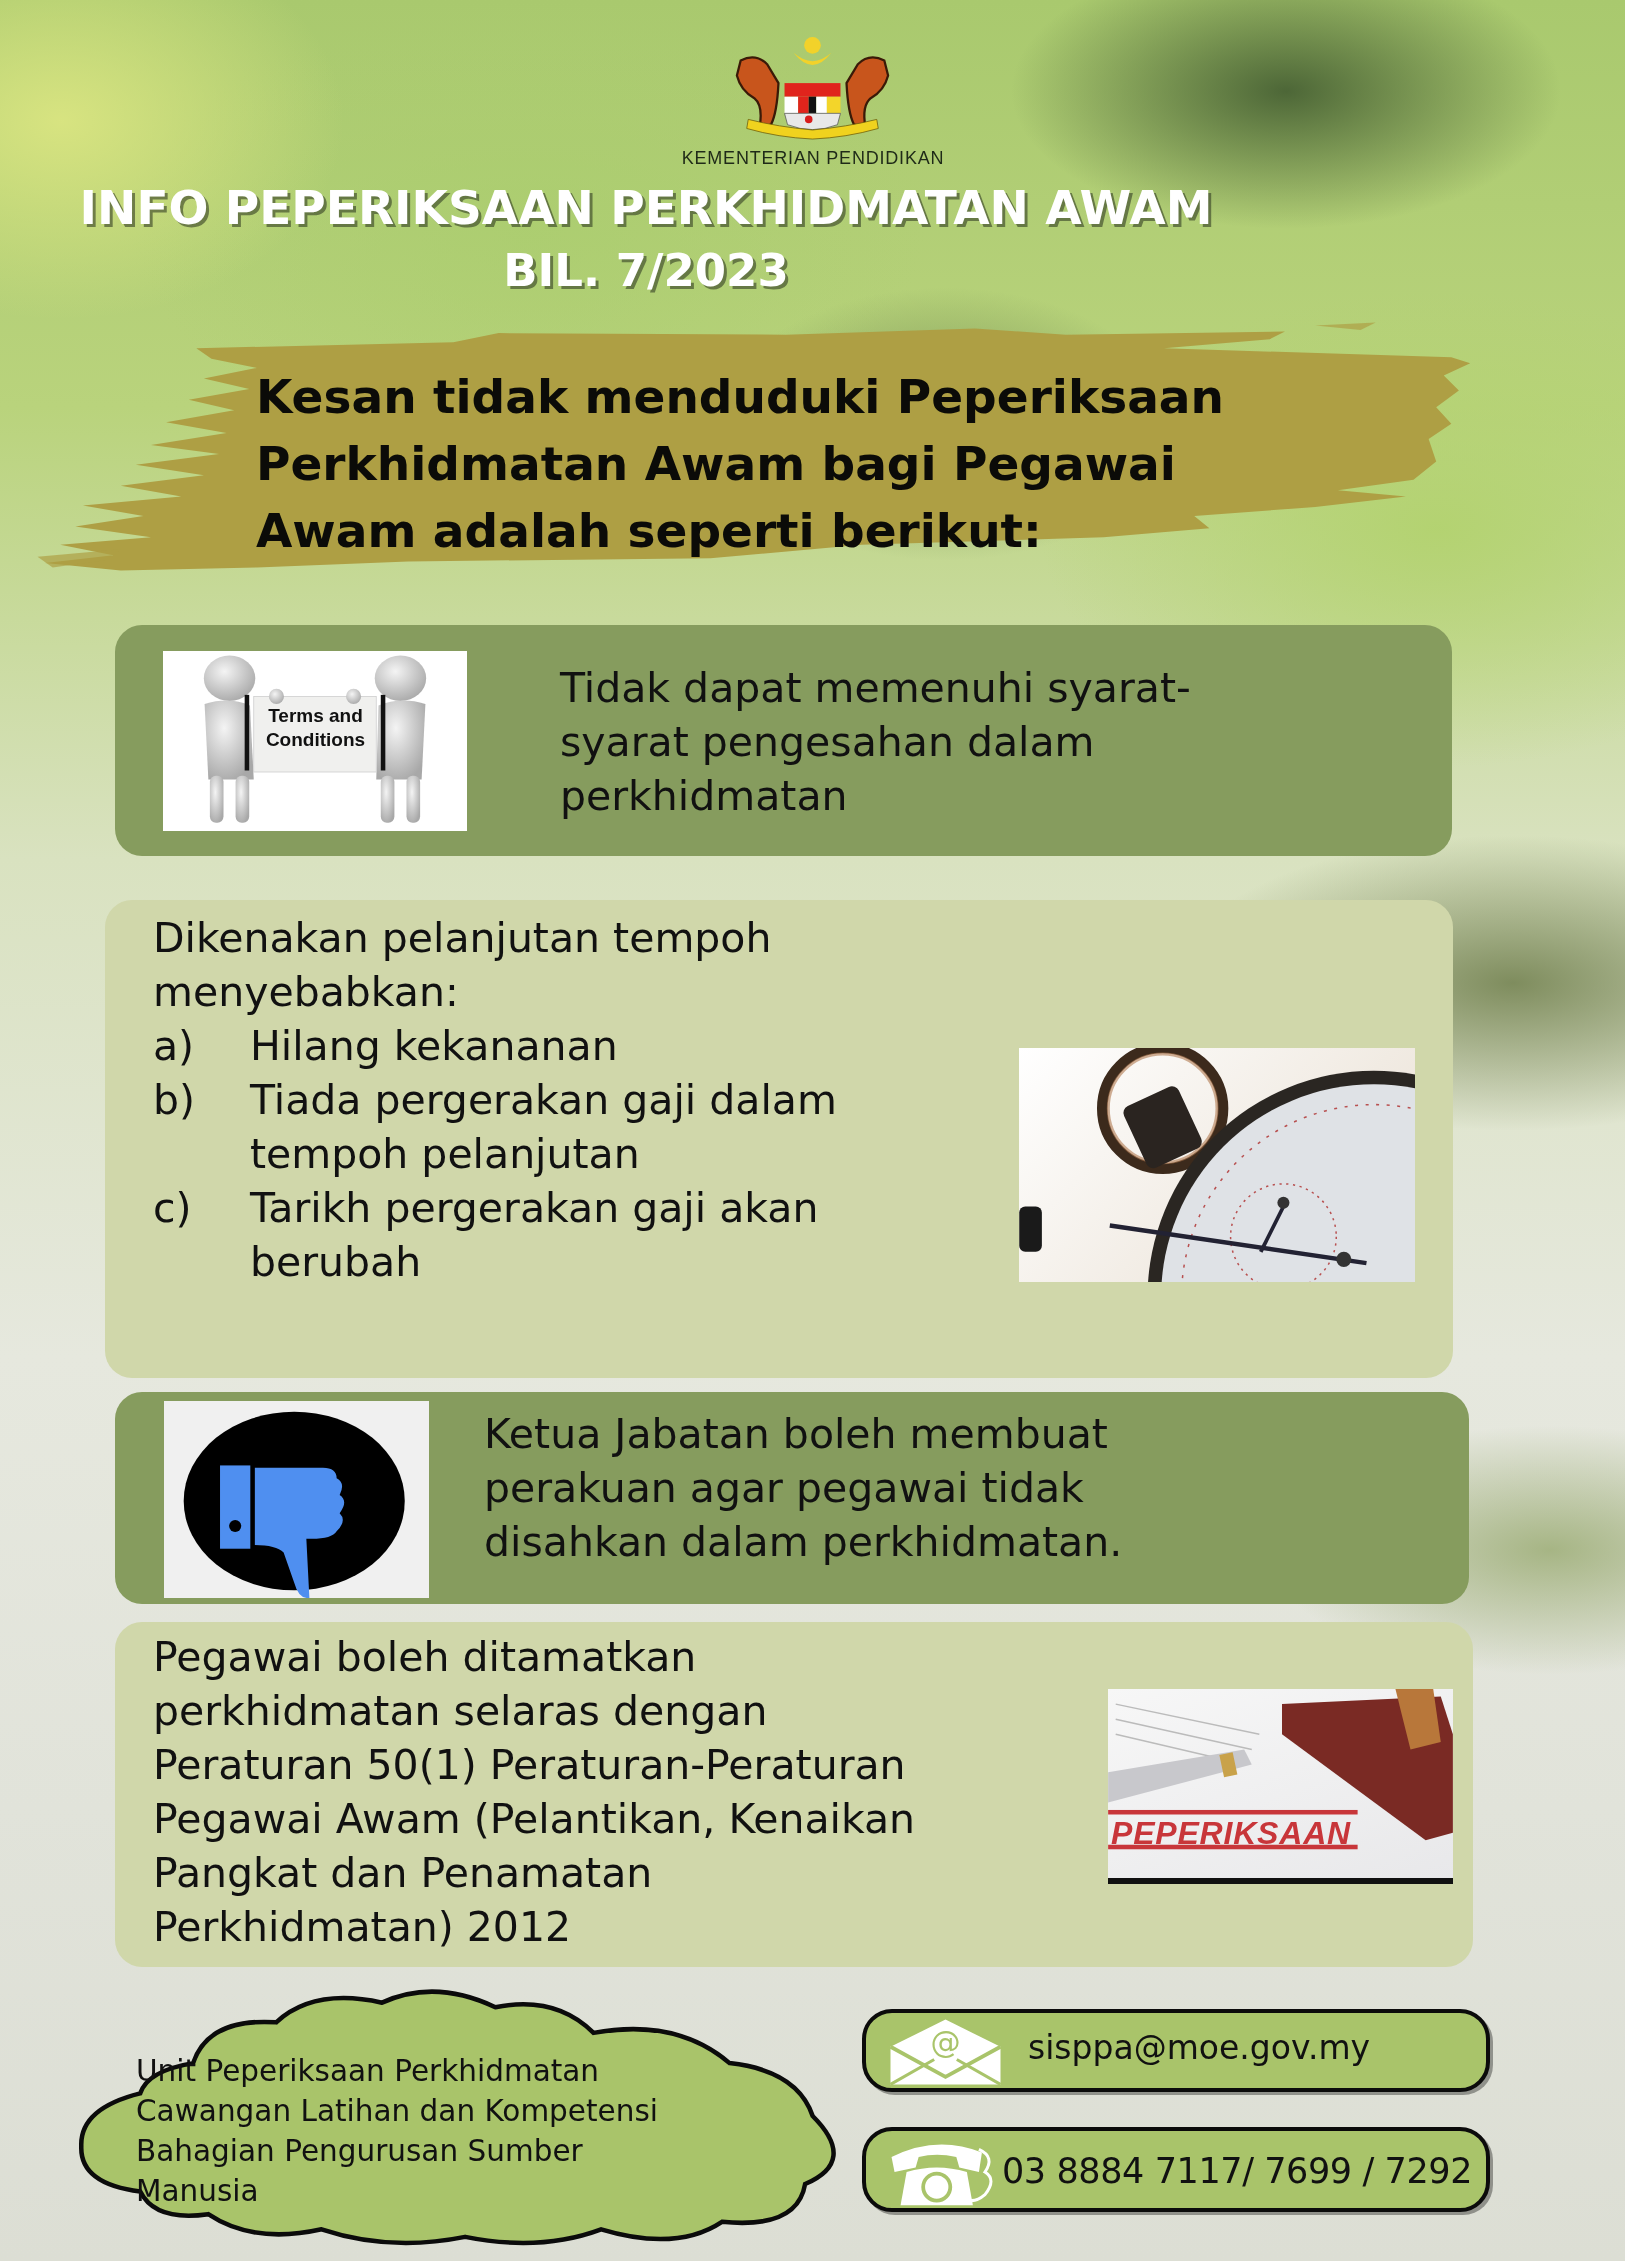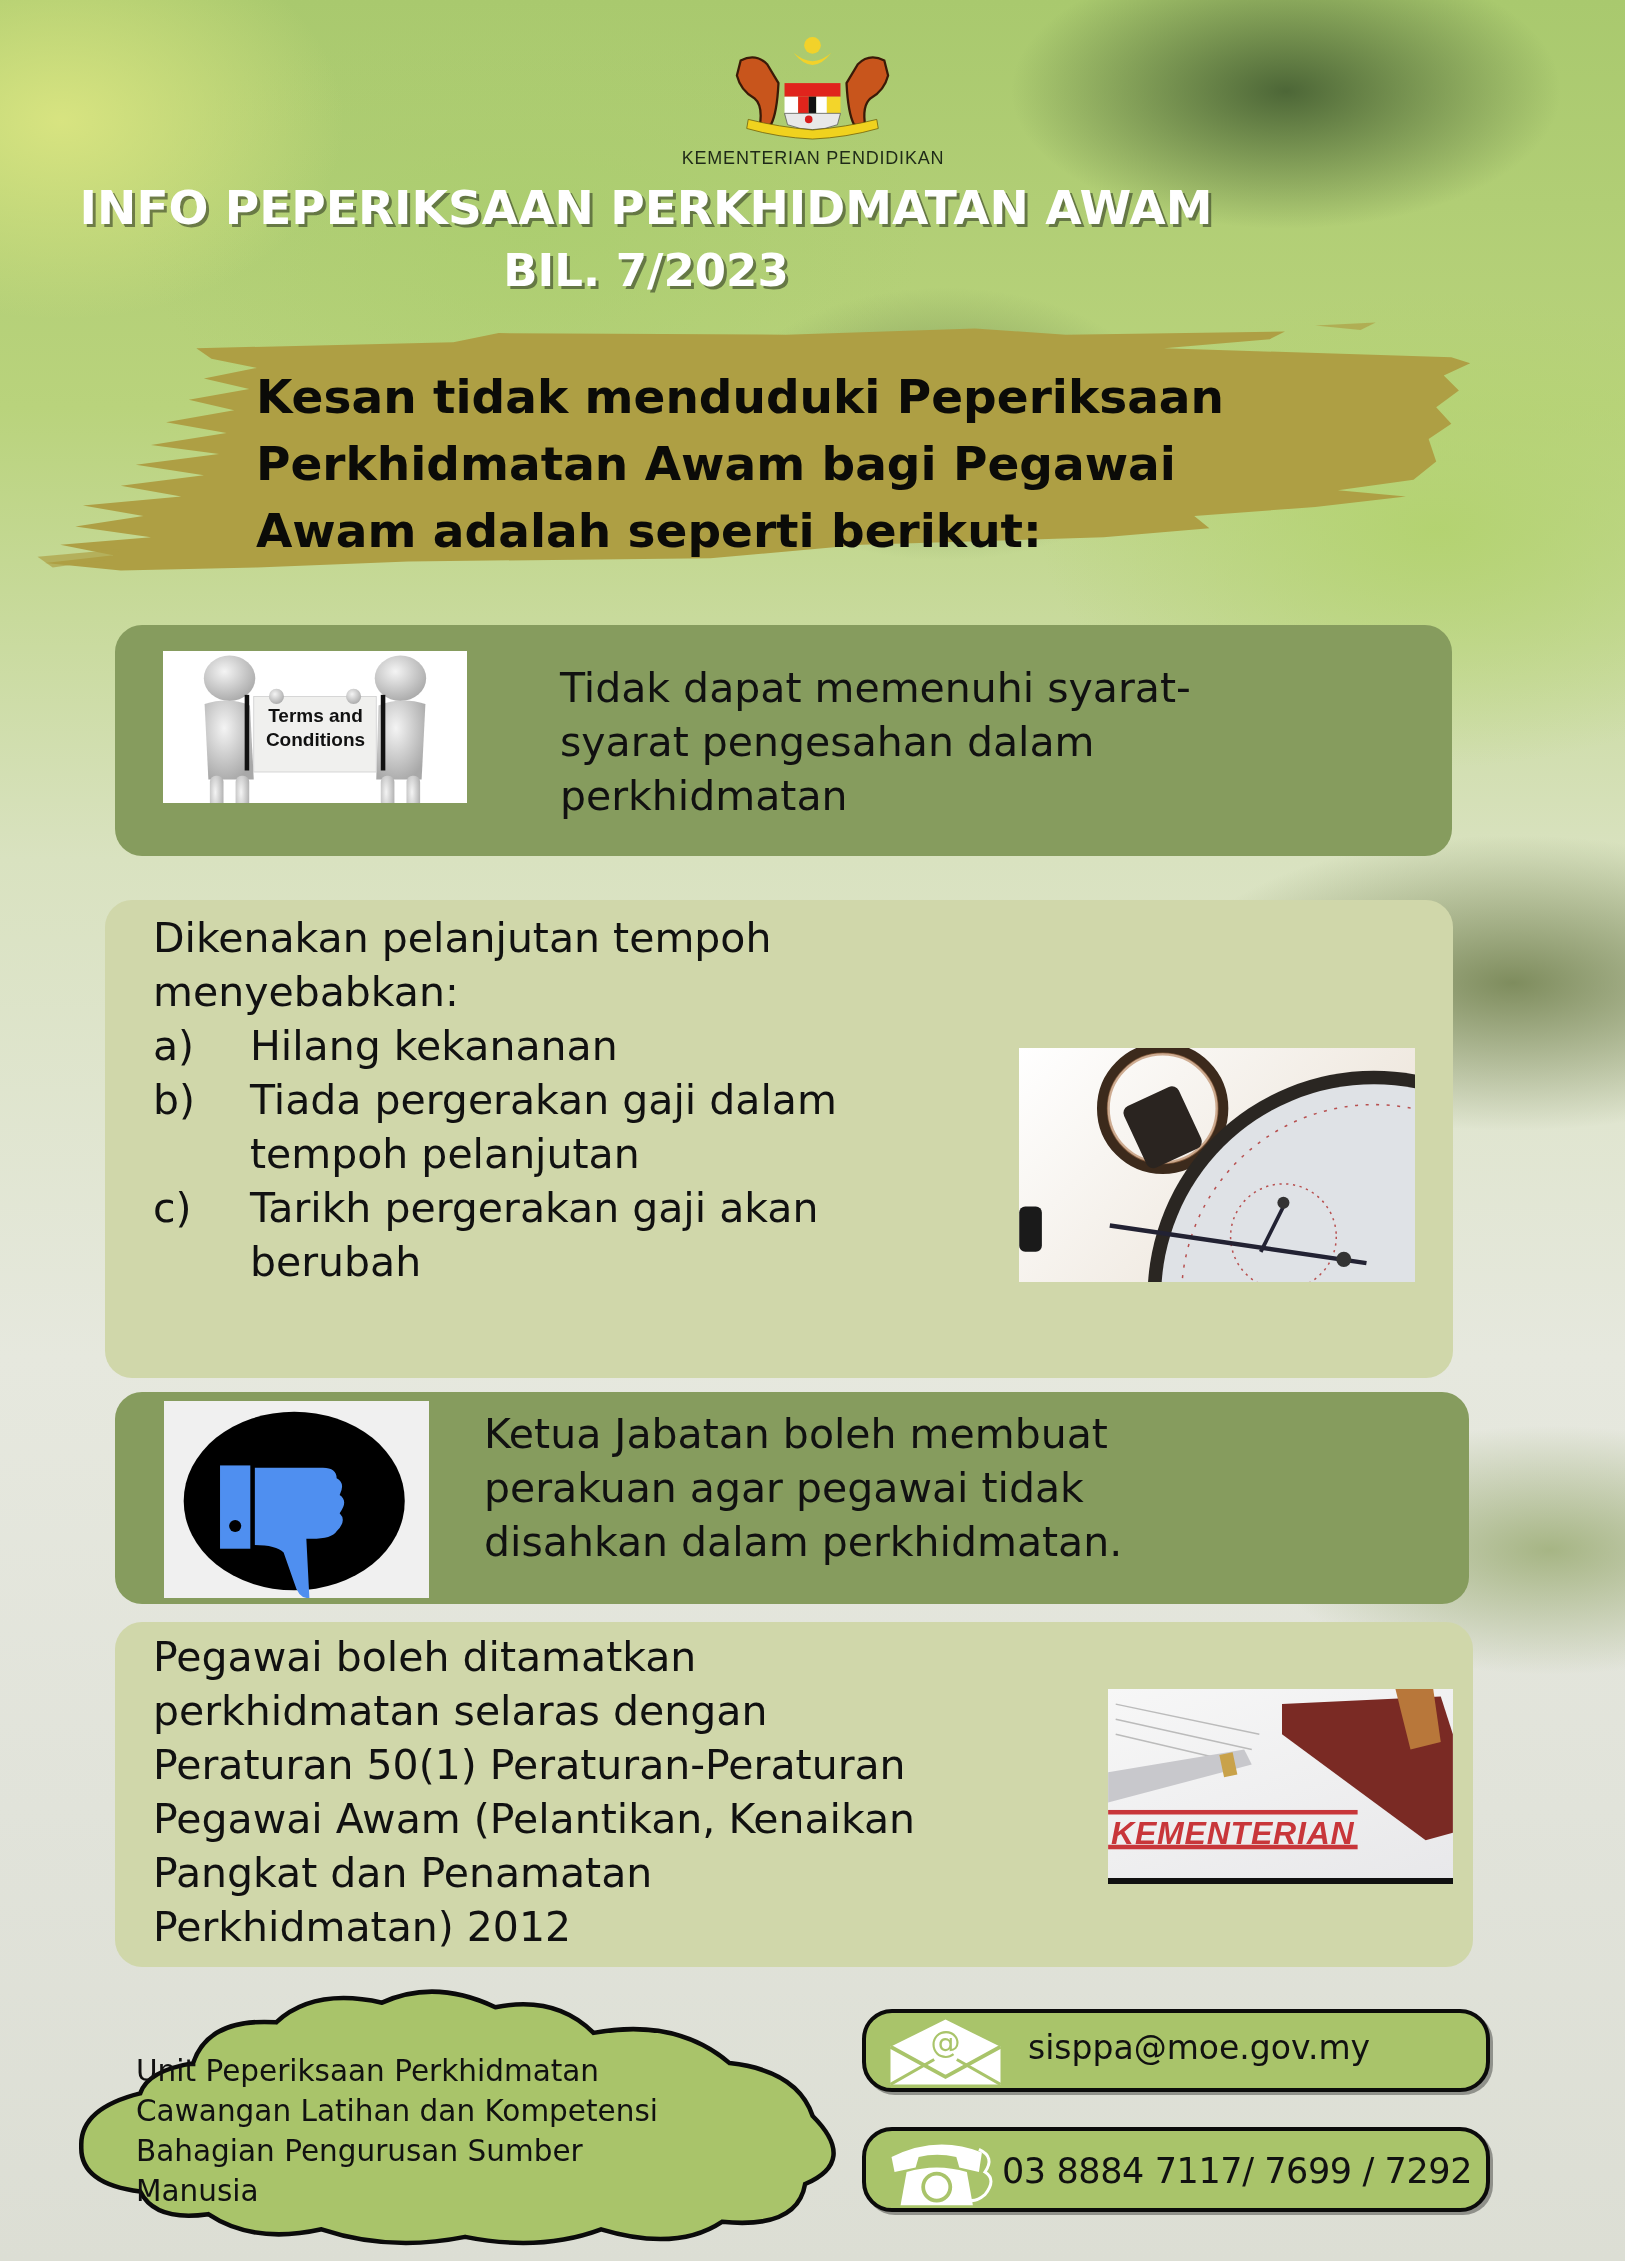--- a/index.html
+++ b/index.html
@@ -118,21 +118,21 @@
   <path fill="#ae9f44" opacity="0.7" d="M10 316 L120 306 L100 320 L30 330 Z"></path>
   <path fill="#ae9f44" opacity="0.7" d="M1700 10 L1780 6 L1760 16 Z"></path>
 </svg>
 <div class="brush-text">
   <div>Kesan tidak menduduki Peperiksaan</div>
   <div>Perkhidmatan Awam bagi Pegawai</div>
   <div>Awam adalah seperti berikut:</div>
 </div>
 
 <div class="card dark c1">
-  <div class="photo" style="left:48px; top:26px; width:304px; height:152px; background:#ffffff;">
+  <div class="photo" style="left:48px; top:26px; width:304px; height:180px; background:#ffffff;">
     <svg width="304" height="180" viewBox="0 0 402 238">
       <defs>
         <radialGradient id="g1" cx="40%" cy="35%" r="70%">
           <stop offset="0%" stop-color="#f4f4f4"></stop>
             <stop offset="100%" stop-color="#a8a8a8"></stop>
         </radialGradient>
       </defs>
       <ellipse cx="88" cy="36" rx="34" ry="30" fill="url(#g1)"></ellipse>
       <path d="M55 70 Q88 60 115 72 L120 170 L60 170 Z" fill="url(#g1)"></path>
       <rect x="62" y="165" width="18" height="62" rx="8" fill="url(#g1)"></rect>
@@ -233,21 +233,21 @@
           <line x1="10" y1="40" x2="190" y2="80"></line>
         <line x1="10" y1="60" x2="160" y2="95"></line>
       </g>
       <path d="M0 110 L180 80 L190 100 L0 150 Z" fill="#c8c8cc"></path>
       <rect x="150" y="85" width="18" height="30" fill="#c9a24a" transform="rotate(-12 160 100)"></rect>
       <path d="M230 20 L440 10 L456 60 L456 190 L420 200 L230 60 Z" fill="#7a2a24"></path>
       <path d="M380 0 L430 0 L440 70 L400 80 Z" fill="#b8773a"></path>
       <rect x="0" y="160" width="330" height="6" fill="#c8363a"></rect>
       <rect x="0" y="206" width="330" height="6" fill="#c8363a"></rect>
     </svg>
-    <div style="position:absolute; left:3px; top:126px; font-family:'Liberation Sans',sans-serif; font-weight:bold; font-style:italic; font-size:32px; color:#c8363a; letter-spacing:0.8px;">KEMENTERIAN</div>
+    <div style="position:absolute; left:3px; top:126px; font-family:'Liberation Sans',sans-serif; font-weight:bold; font-style:italic; font-size:32px; color:#c8363a; letter-spacing:0.8px;">PEPERIKSAAN</div>
   </div>
 </div>
 
 <svg class="cloud" viewBox="0 0 1045 360">
   <path fill="#a9c46a" stroke="#0b0b0b" stroke-width="6" d="
     M160 110 Q180 50 270 56 Q320 10 410 30 Q480 -2 560 36 Q640 20 690 70 Q800 50 870 110
     Q960 120 980 180 Q1040 240 970 270 Q960 330 860 320 Q800 360 700 330 Q620 360 520 340
     Q420 360 330 330 Q240 350 180 310 Q110 320 90 280 Q10 270 12 220 Q10 170 90 150 Q100 120 160 110 Z"></path>
 </svg>
 <div class="cloud-text">

